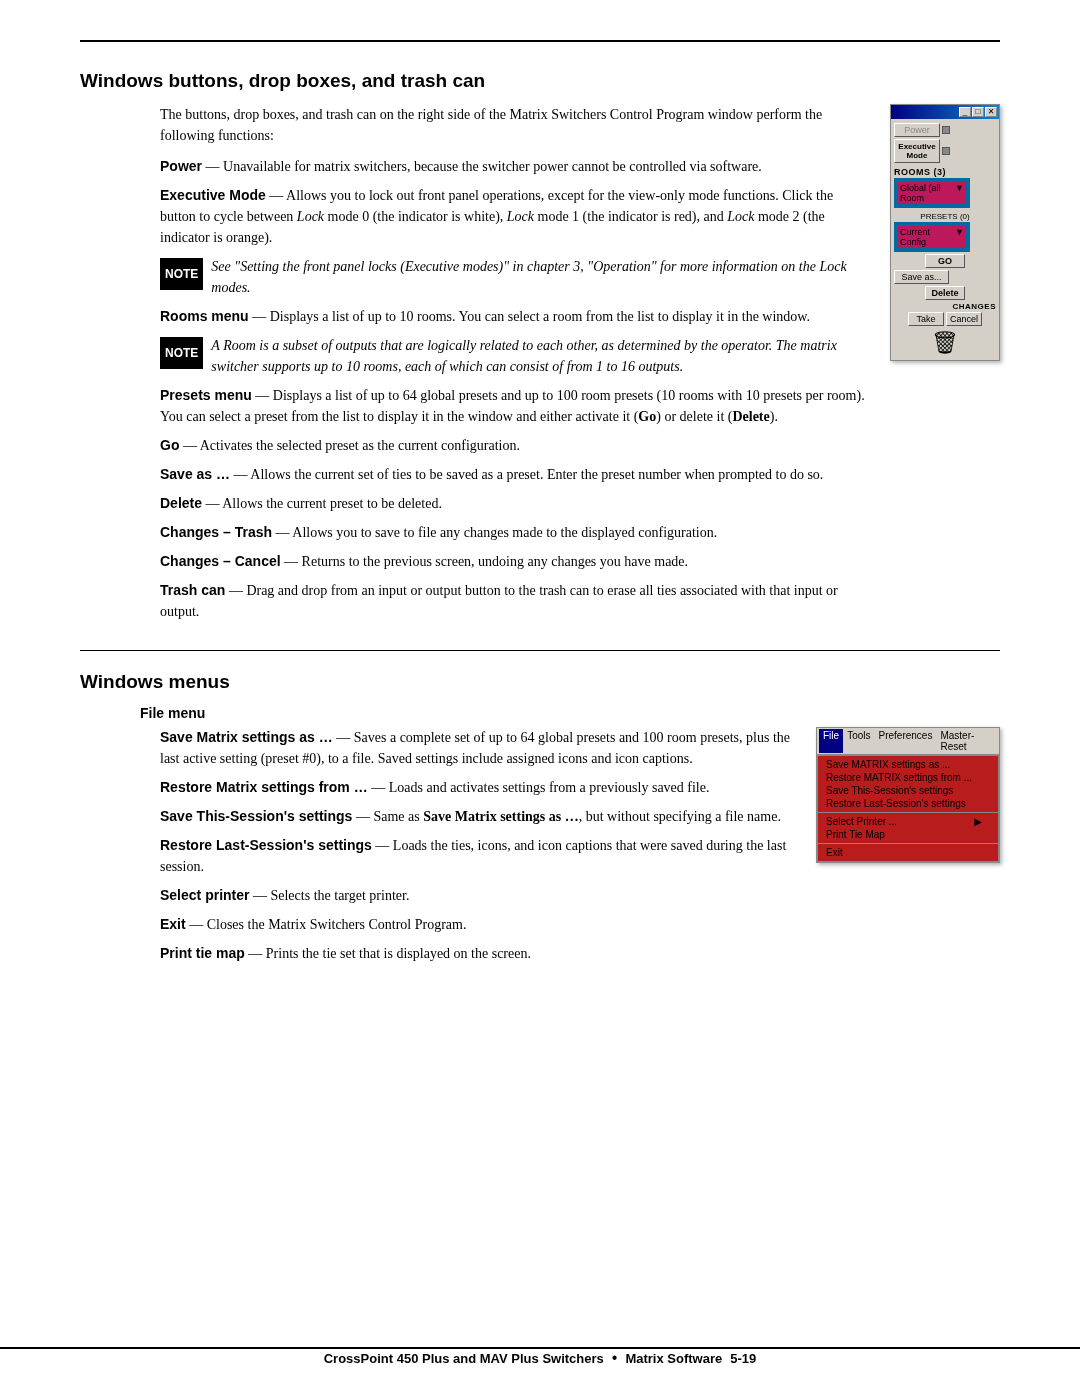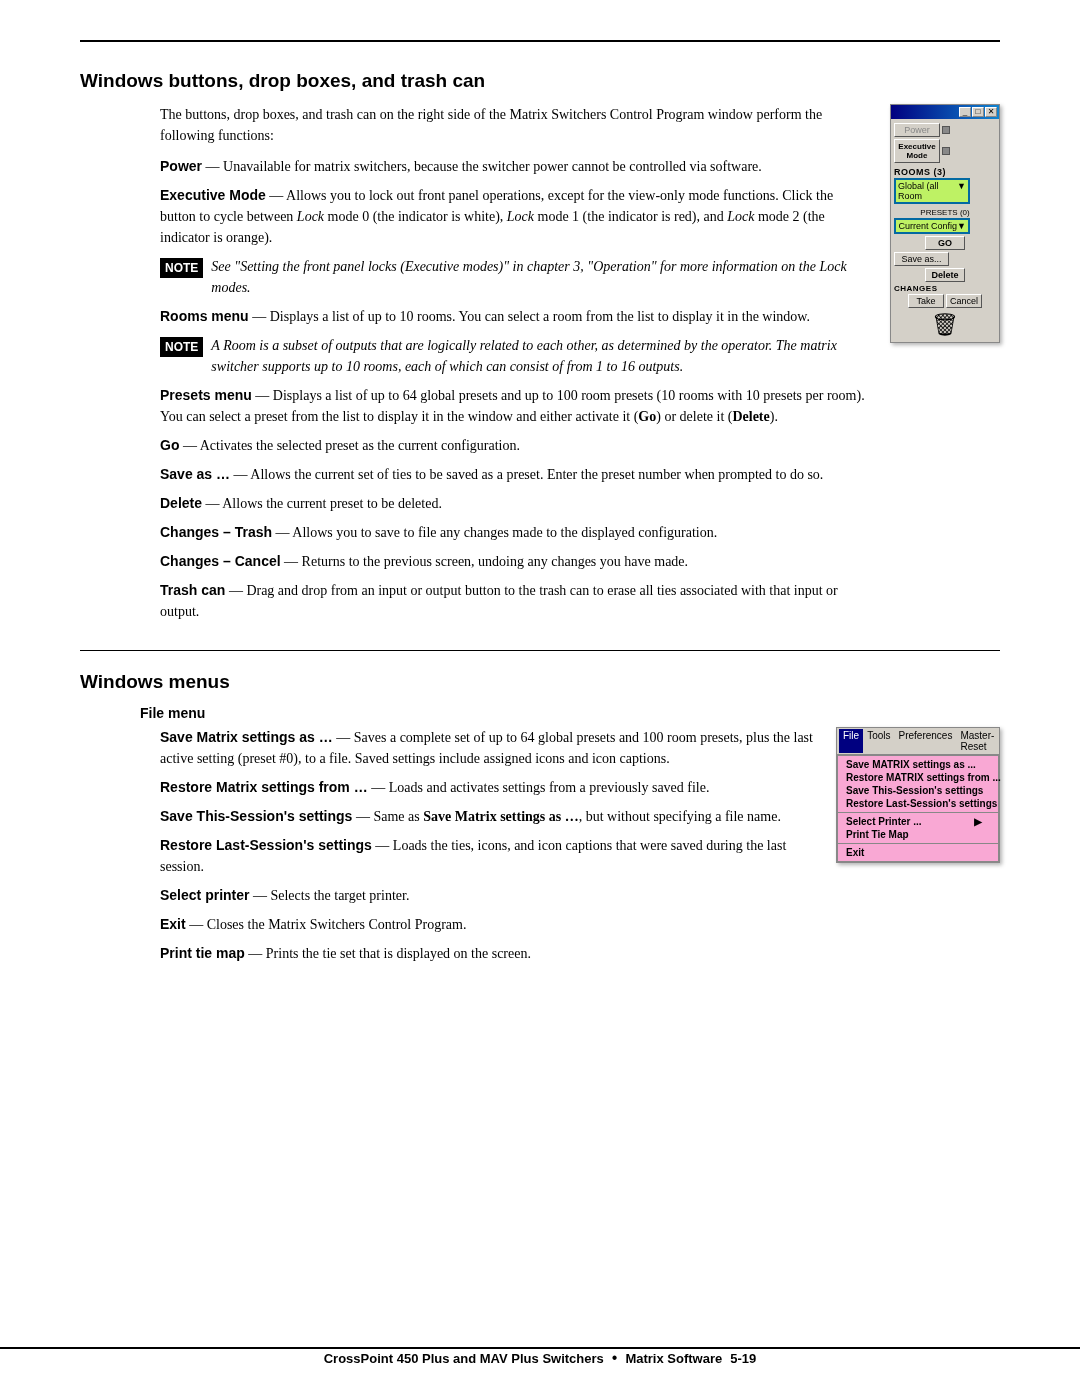--- a/index.html
+++ b/index.html
@@ -70,21 +70,21 @@
       gap: 8px;
       line-height: 1.5;
     }
 
     .note-badge {
       background: #000;
       color: #fff;
       font-family: Arial, Helvetica, sans-serif;
       font-weight: bold;
       font-size: 12px;
-      padding: 1px 5px;
+      padding: 7px 5px;
       flex-shrink: 0;
       margin-top: 2px;
     }
 
     .note-text {
       font-style: italic;
       flex: 1;
     }
 
     
@@ -158,27 +158,27 @@
       background: #d4d0c8;
       border: 1px solid #fff;
       border-right-color: #555;
       border-bottom-color: #555;
       padding: 2px 3px;
       text-align: center;
       cursor: pointer;
     }
 
     .win-dropdown {
-      background: #bef264;
-      border: 2px solid #0369a1;
+      background: #be185d;
+      border: 4px solid #0369a1;
       font-size: 9px;
       padding: 1px 2px;
       width: 76px;
       display: flex;
-      justify-content: flex-end;
+      justify-content: center;
     }
 
     .win-label-small {
       font-size: 9px;
       font-weight: bold;
       text-transform: uppercase;
       letter-spacing: 0.5px;
       margin-bottom: 1px;
       font-family: Arial;
     }
@@ -235,21 +235,21 @@
       cursor: pointer;
       display: block;
       margin: 2px auto;
     }
 
     .win-changes-label {
       font-size: 8px;
       font-family: Arial;
       font-weight: bold;
       text-transform: uppercase;
-      text-align: left;
+      text-align: right;
       letter-spacing: 0.5px;
       margin-bottom: 1px;
     }
 
     .win-take-cancel {
       display: flex;
       gap: 2px;
       justify-content: center;
     }
 
@@ -278,21 +278,21 @@
     }
 
     
     .menus-section {
       margin-top: 4px;
     }
 
     .file-menu-widget {
       border: 1px solid #888;
       background: #d4d0c8;
-      width: 164px;
+      width: 184px;
       font-family: Arial, Helvetica, sans-serif;
       font-size: 10px;
       box-shadow: 2px 2px 4px rgba(0,0,0,0.3);
       flex-shrink: 0;
       margin-top: 0;
     }
 
     .file-menu-bar {
       background: #d4d0c8;
       display: flex;
@@ -307,25 +307,24 @@
       padding: 1px 4px;
       cursor: pointer;
     }
 
     .file-menu-bar-item.active {
       background: #000080;
       color: #fff;
     }
 
     .file-menu-dropdown {
-      background: #f9a8d4;
+      background: #b91c1c;
       border: 1px solid #888;
       margin: 0;
       padding: 2px 0;
-      font-weight: bold;
     }
 
     .menu-item {
       padding: 1px 16px 1px 8px;
       font-size: 10px;
       font-family: Arial;
       cursor: pointer;
       white-space: nowrap;
     }
 

